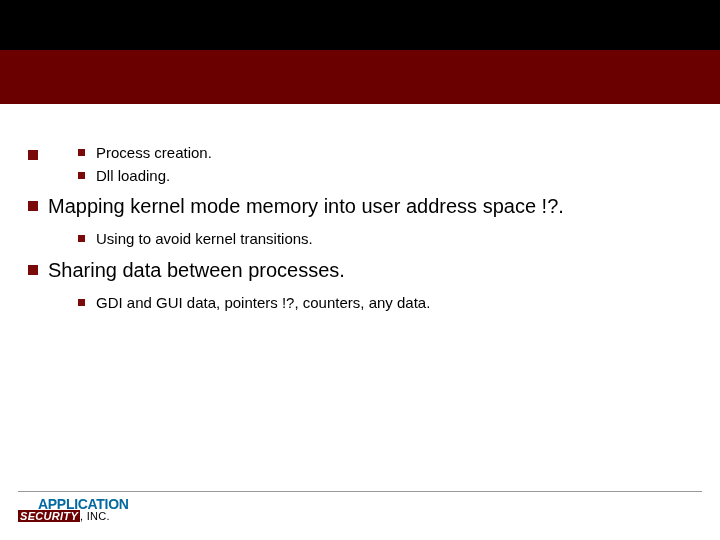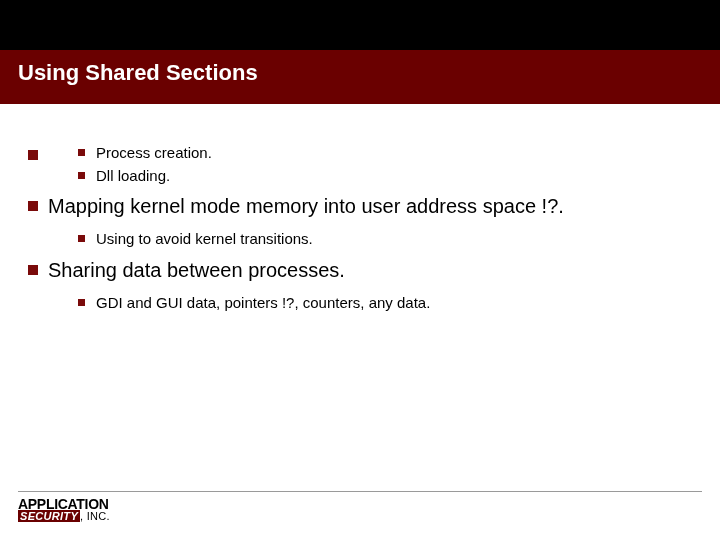--- a/index.html
+++ b/index.html
@@ -88,41 +88,41 @@
     margin-bottom: 6px;
   }
   .logo {
     display: inline-block;
     line-height: 0.95;
   }
   .logo-top {
     font-size: 14px;
     font-weight: bold;
     letter-spacing: -0.3px;
-    color: #000000;
+    color: #0369a1;
+    margin-left: 20px;
   }
   .logo-bot {
     font-size: 11px;
     letter-spacing: 0.3px;
     color: #000;
   }
   .logo-sec {
     background: #6a0000;
     color: #fff;
     padding: 0 2px;
     font-weight: bold;
     font-style: italic;
   }
 </style>
 </head>
 <body>
 
 <div class="title-band">
   <div class="title-inner"></div>
-  <div class="title-text">Using Shared Sections</div>
 </div>
 
 <div class="content">
   <ul class="level1">
     <li>
       <ul class="level2">
         <li><span>Process creation.</span></li>
         <li><span>Dll loading.</span></li>
       </ul>
     </li>

